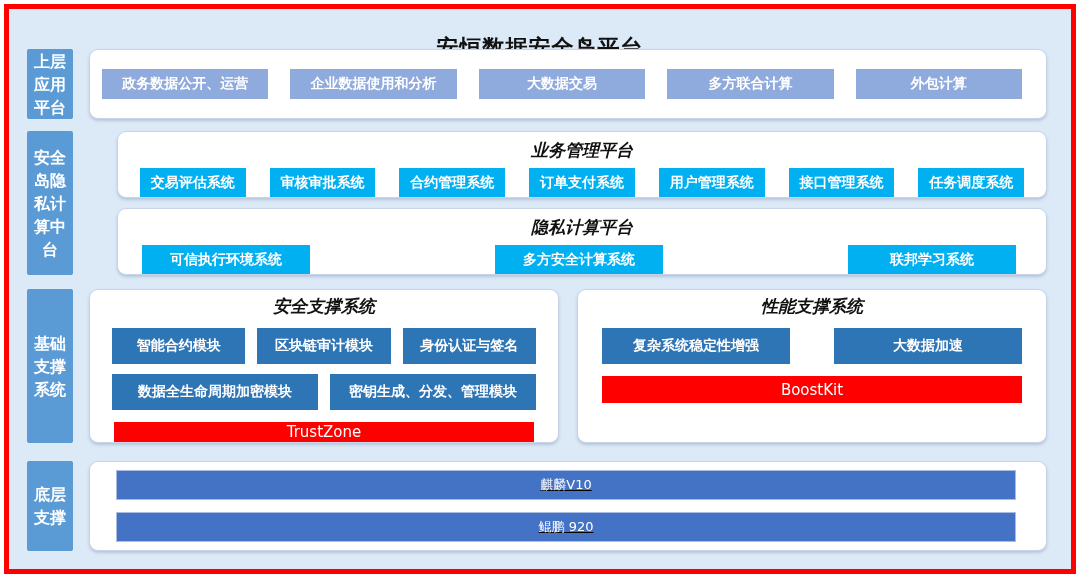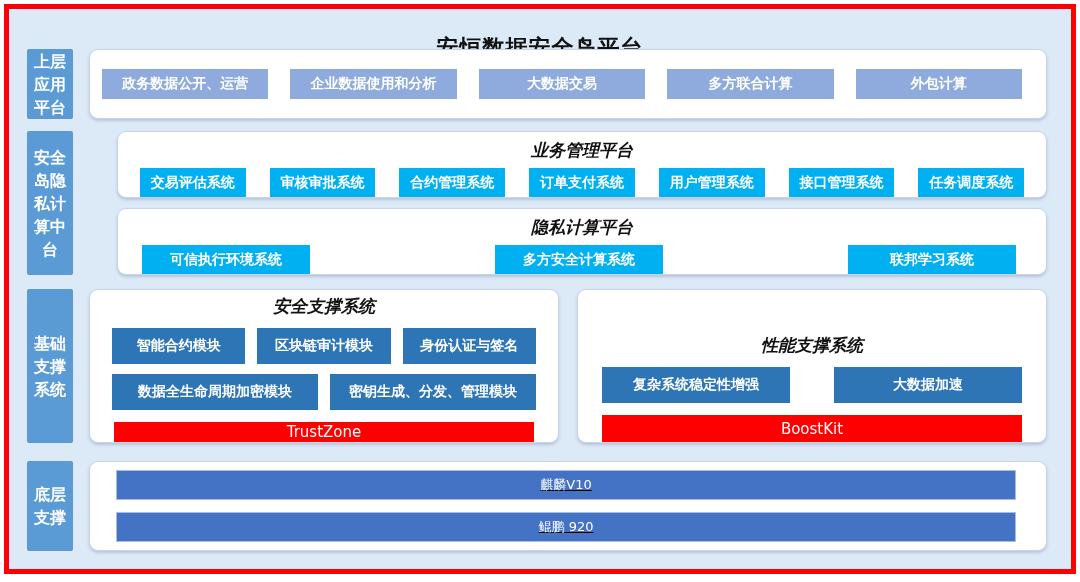--- a/index.html
+++ b/index.html
@@ -38,21 +38,21 @@
   .p-biz,.p-priv{height:72px;}
   .p-biz .btnrow{padding:6px 22px 0 22px; gap:24px;}
   .btn-cyan{background:#00B0F0; height:29px; flex:1;}
   .p-priv .btnrow{padding:6px 30px 0 24px;}
   .p-priv .btn-cyan{flex:0 0 168px;}
   .p-priv .btnrow{justify-content:space-between;}
   .b2{margin-bottom:14px;gap:44px;}
   
   .b3{margin-bottom:18px;}
   .b3-panels{flex:1; display:flex; gap:18px;}
-  .p-sup{height:152px; display:flex; flex-direction:column;justify-content:flex-end;}
+  .p-sup{height:152px; display:flex; flex-direction:column;}
   .p-sup .hdr{padding-top:5px;}
   .modrow{display:flex; align-items:center; margin-top:10px;}
   .btn-mod{background:#2E75B6; height:36px; flex:1;}
   .p-sec .modrow{padding:0 22px; gap:12px;}
   .p-perf .modrow{padding:0 24px; gap:44px;font-family:Liberation Serif, serif;}
   .redbar{
     margin:12px 24px 0 24px; height:27px; background:#FE0000; color:#fff;
     display:flex; align-items:center; justify-content:center; font-size:15px;
   }
   

